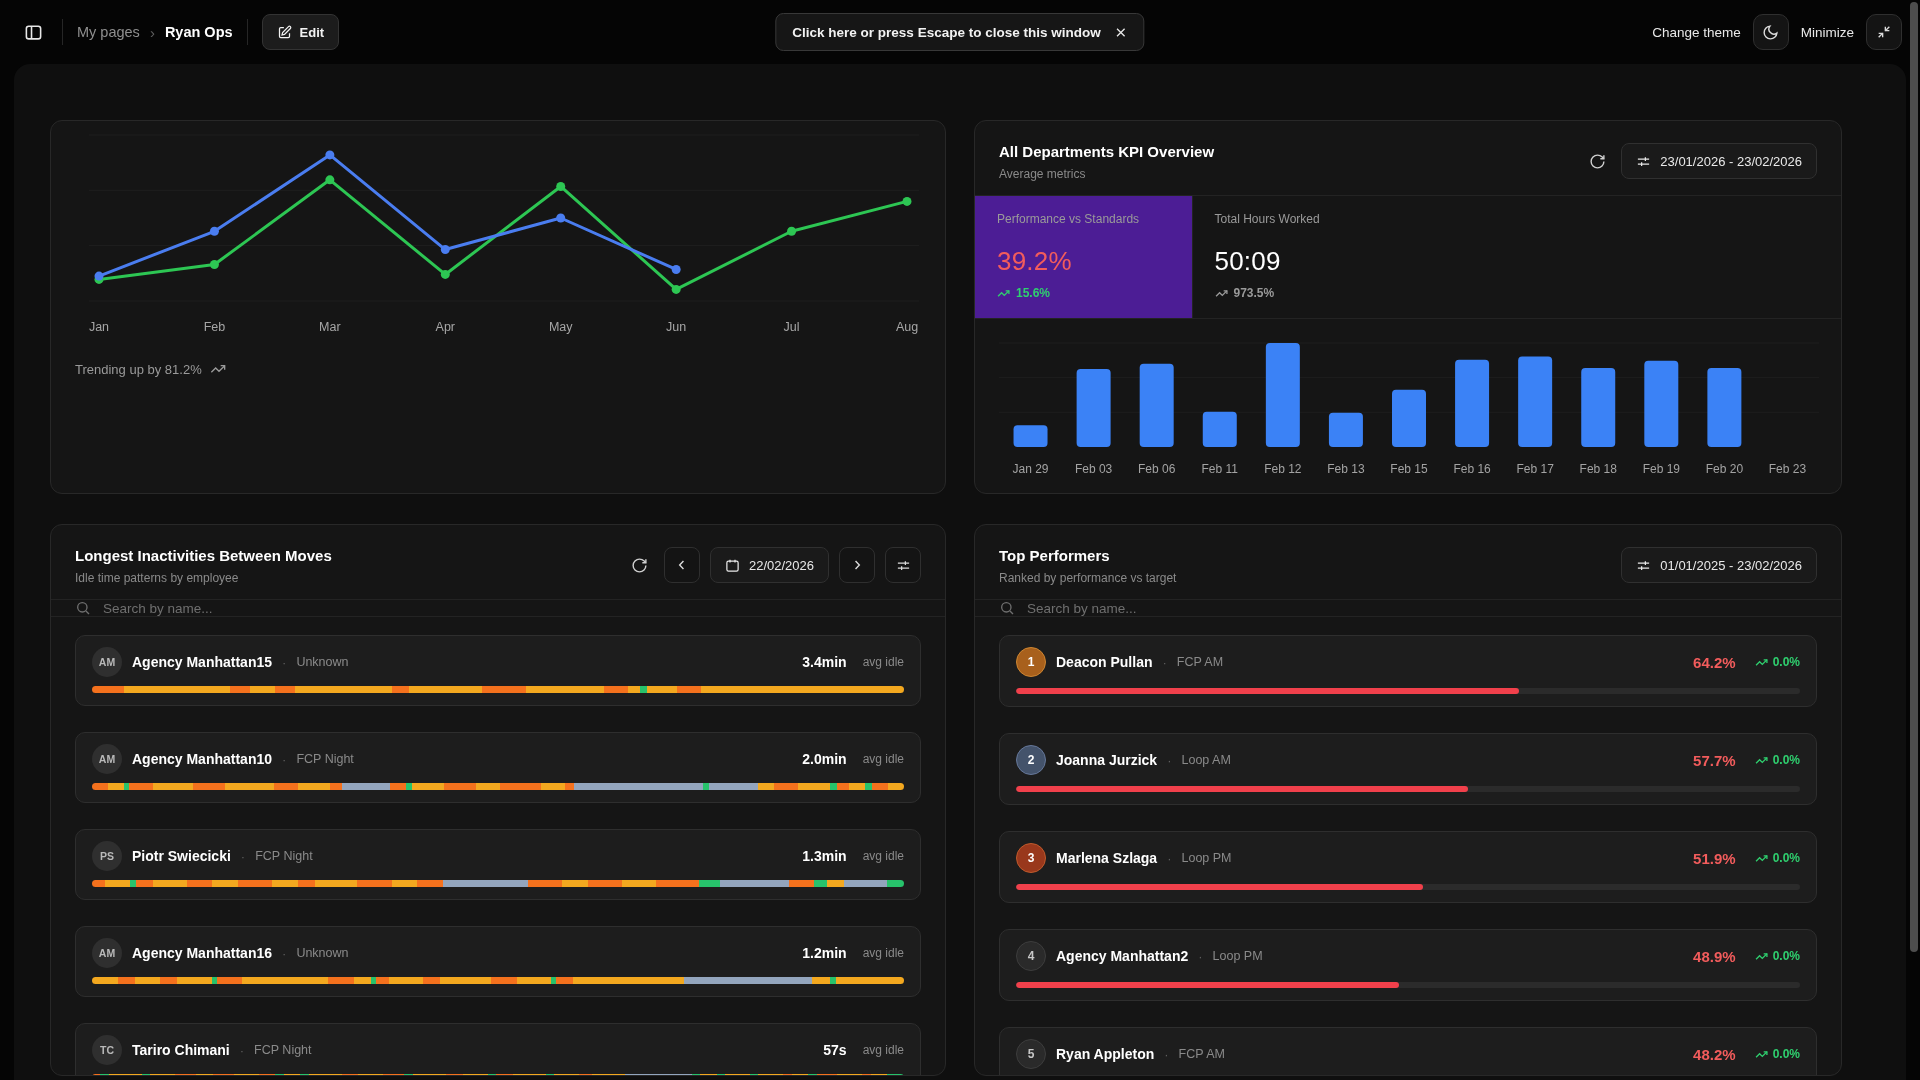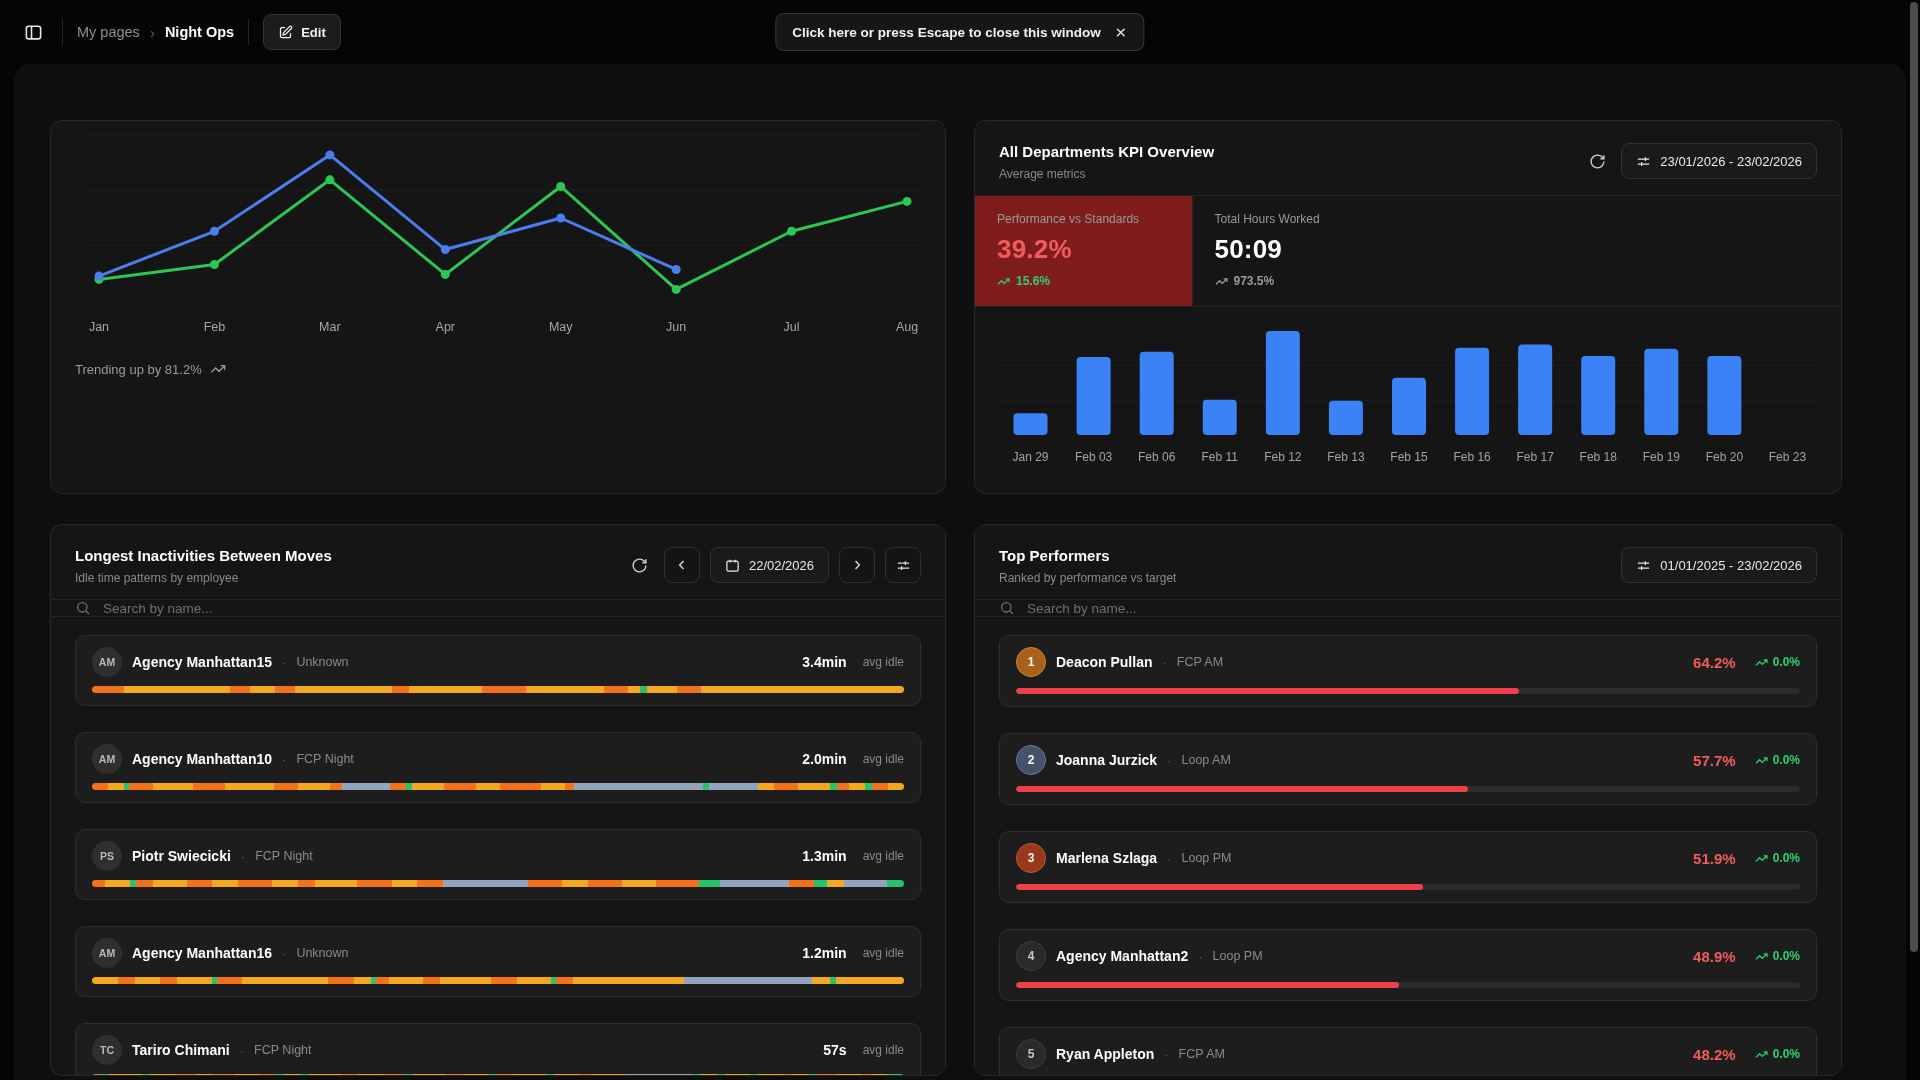--- a/index.html
+++ b/index.html
@@ -51,23 +51,23 @@
 
   
   .chart-wrap { padding:4px 24px 0; }
   .card-foot { padding:14px 24px 18px; font-size:13px; color:#9a9a9a; display:flex; align-items:center; gap:8px; }
 
   
   .kpi-strip { display:grid; grid-template-columns:1fr 1fr 1fr 1fr; border-top:1px solid #232323;
     border-bottom:1px solid #232323; }
   .kpi-cell { padding:16px 22px 18px; border-left:1px solid #232323; }
   .kpi-cell:first-child { border-left:none; }
-  .kpi-cell.hl { background:#7f1d1d; }
+  .kpi-cell.hl { background:#4c1d95; }
   .kpi-label { font-size:12px; color:#9a9a9a; }
-  .kpi-value { font-size:26px; font-weight:700; color:#ffffff; margin-top:8px; letter-spacing:0.2px; }
+  .kpi-value { font-size:26px; font-weight:400; color:#ffffff; margin-top:20px; letter-spacing:0.2px; }
   .kpi-delta { display:flex; align-items:center; gap:6px; margin-top:9px; font-size:12px; font-weight:700; }
 
   
   .search-row { display:flex; align-items:center; gap:12px; padding:0 24px; height:44px;
     border-top:1px solid #232323; border-bottom:1px solid #232323; color:#6f6f6f; }
   .search-row input { flex:1; background:none; border:none; outline:none; color:#d8d8d8;
     font-size:13.5px; font-family:inherit; }
   .search-row input::placeholder { color:#6f6f6f; }
 
   
@@ -103,40 +103,57 @@
     <button class="icon-btn-plain">
       <svg class="ic" width="19" height="19" viewBox="0 0 24 24" fill="none" stroke="currentColor" stroke-width="2">
           <rect x="3" y="4" width="18" height="16" rx="3"></rect>
           <line x1="9.5" y1="4" x2="9.5" y2="20"></line>
         </svg>
     </button>
     <div class="tb-divider"></div>
     <div class="breadcrumb">
       <span class="bc-parent">My pages</span>
       <span class="bc-sep">›</span>
-      <span class="bc-current">Night Ops</span>
+      <span class="bc-current">Ryan Ops</span>
     </div>
     <div class="tb-divider"></div>
     <button class="btn">
       <svg class="ic" width="15" height="15" viewBox="0 0 24 24" fill="none" stroke="currentColor" stroke-width="2">
           <path d="M11 4H6a2 2 0 0 0-2 2v12a2 2 0 0 0 2 2h12a2 2 0 0 0 2-2v-5"></path>
           <path d="M18.4 2.6a2.1 2.1 0 0 1 3 3L12 15l-4 1 1-4z"></path>
         </svg>
       <span>Edit</span>
     </button>
   </div>
 
   <div class="notification">
     <span>Click here or press Escape to close this window</span>
     <svg class="ic" width="13" height="13" viewBox="0 0 24 24" fill="none" stroke="#e8e8e8" stroke-width="2.4">
         <line x1="5" y1="5" x2="19" y2="19"></line>
         <line x1="19" y1="5" x2="5" y2="19"></line>
       </svg>
   </div>
 
+  <div class="tb-right">
+    <span class="tb-label">Change theme</span>
+    <button class="sq-btn">
+      <svg class="ic" width="17" height="17" viewBox="0 0 24 24" fill="none" stroke="currentColor" stroke-width="2">
+          <path d="M21 12.8A9 9 0 1 1 11.2 3a7 7 0 0 0 9.8 9.8z"></path>
+        </svg>
+    </button>
+    <span class="tb-label">Minimize</span>
+    <button class="sq-btn">
+      <svg class="ic" width="16" height="16" viewBox="0 0 24 24" fill="none" stroke="currentColor" stroke-width="2">
+          <polyline points="4 14 10 14 10 20"></polyline>
+          <polyline points="20 10 14 10 14 4"></polyline>
+          <line x1="14" y1="10" x2="20" y2="4"></line>
+          <line x1="4" y1="20" x2="10" y2="14"></line>
+        </svg>
+    </button>
+  </div>
 </div>
 
 <div class="main">
   <div class="grid">
 
     <div class="card">
       <div class="chart-wrap">
         <svg id="line-chart" width="848" height="218" viewBox="0 0 848 218">
             <line x1="14" y1="10" x2="844" y2="10" stroke="#1f1f1f" stroke-width="1"></line>
             <line x1="14" y1="65.33333333333334" x2="844" y2="65.33333333333334" stroke="#1f1f1f" stroke-width="1"></line>

